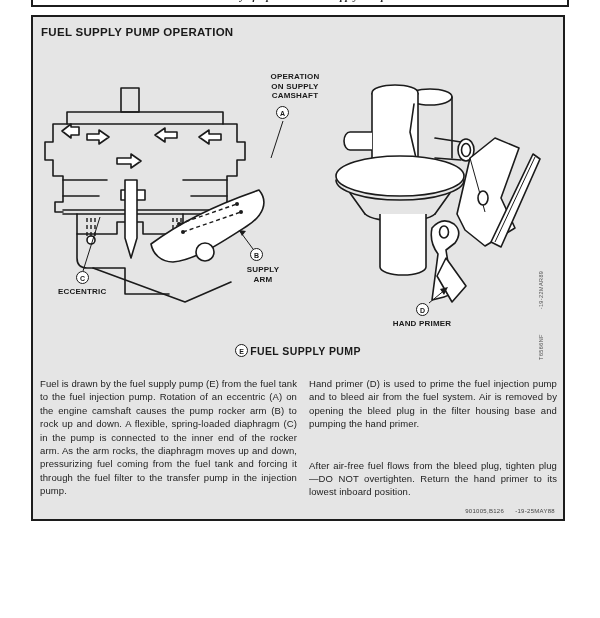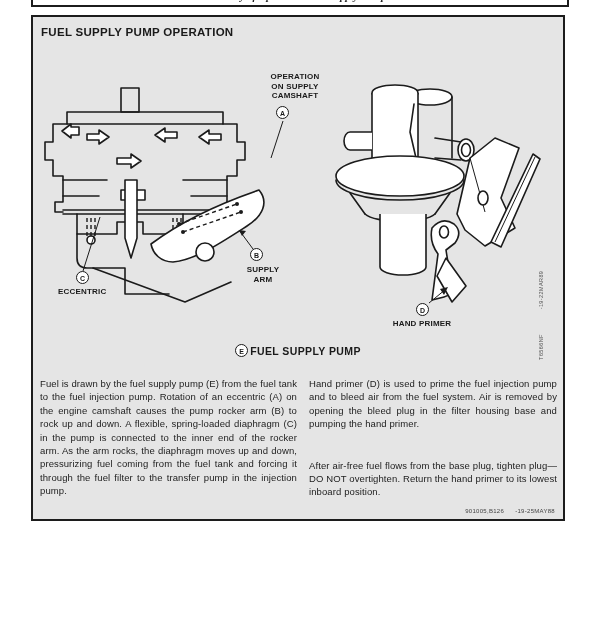--- a/index.html
+++ b/index.html
@@ -152,21 +152,21 @@
     <div class="caption-row">
       <span class="circ">E</span>
       <span class="caption-text">FUEL SUPPLY PUMP</span>
     </div>
 
     <div class="col col-left">
       <p>Fuel is drawn by the fuel supply pump (E) from the fuel tank to the fuel injection pump. Rotation of an eccentric (A) on the engine camshaft causes the pump rocker arm (B) to rock up and down. A flexible, spring-loaded diaphragm (C) in the pump is connected to the inner end of the rocker arm. As the arm rocks, the diaphragm moves up and down, pressurizing fuel coming from the fuel tank and forcing it through the fuel filter to the transfer pump in the injection pump.</p>
     </div>
     <div class="col col-right">
       <p>Hand primer (D) is used to prime the fuel injection pump and to bleed air from the fuel system. Air is removed by opening the bleed plug in the filter housing base and pumping the hand primer.</p>
-      <p>After air-free fuel flows from the base plug, tighten plug—DO NOT overtighten. Return the hand primer to its lowest inboard position.</p>
+      <p>After air-free fuel flows from the bleed plug, tighten plug—DO NOT overtighten. Return the hand primer to its lowest inboard position.</p>
     </div>
 
     <div class="footer">
       <span>901005,B126</span>
       <span>-19-25MAY88</span>
     </div>
 
   </div>
 </div>
 

